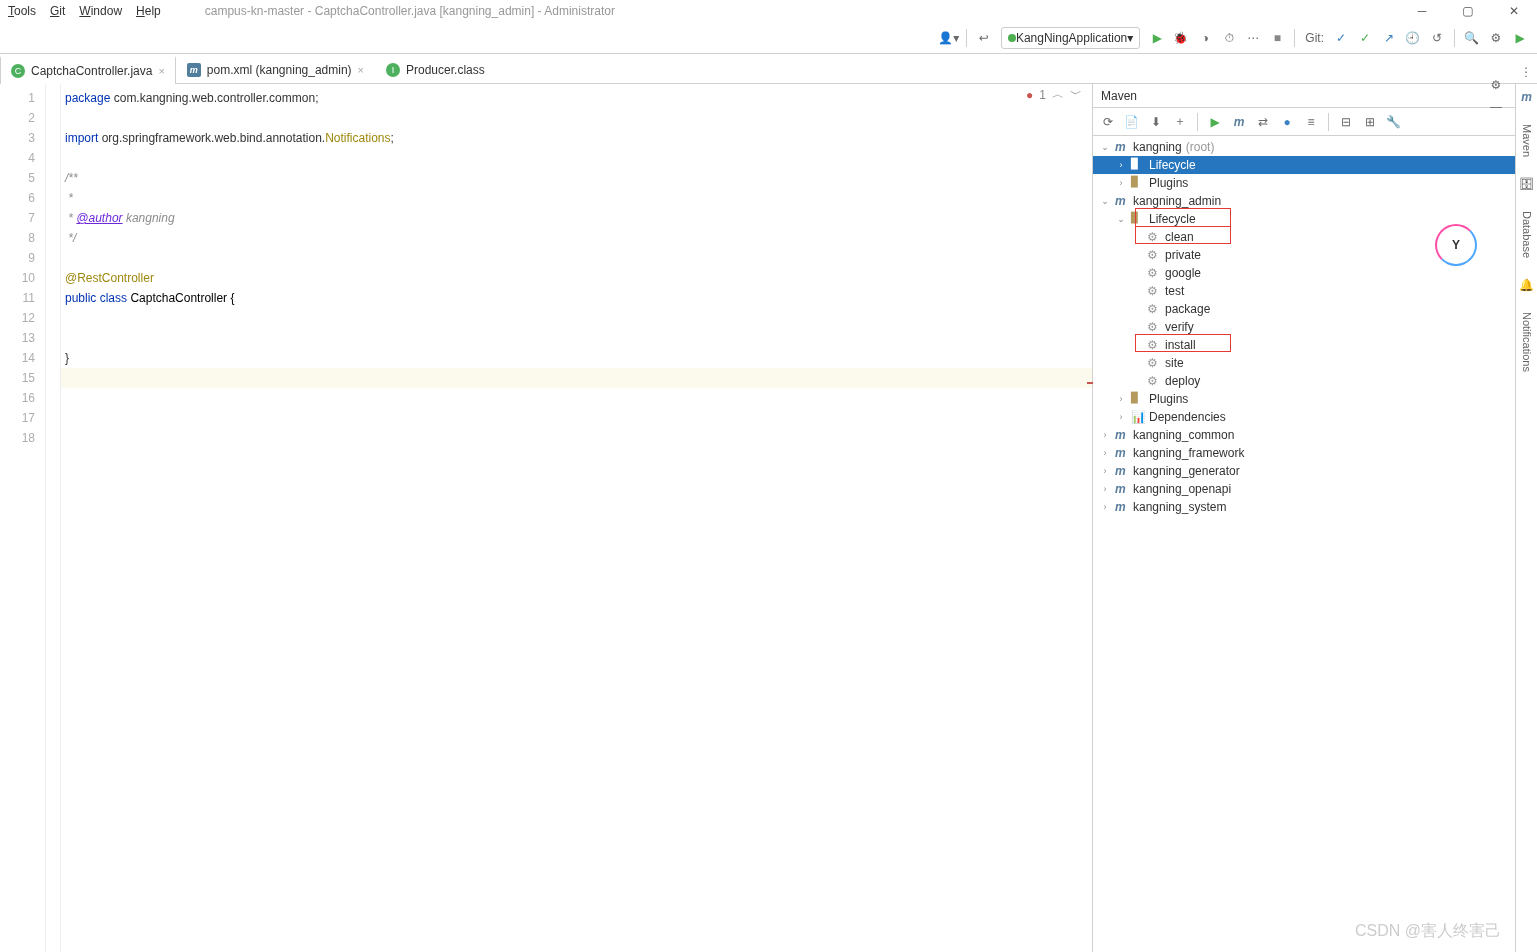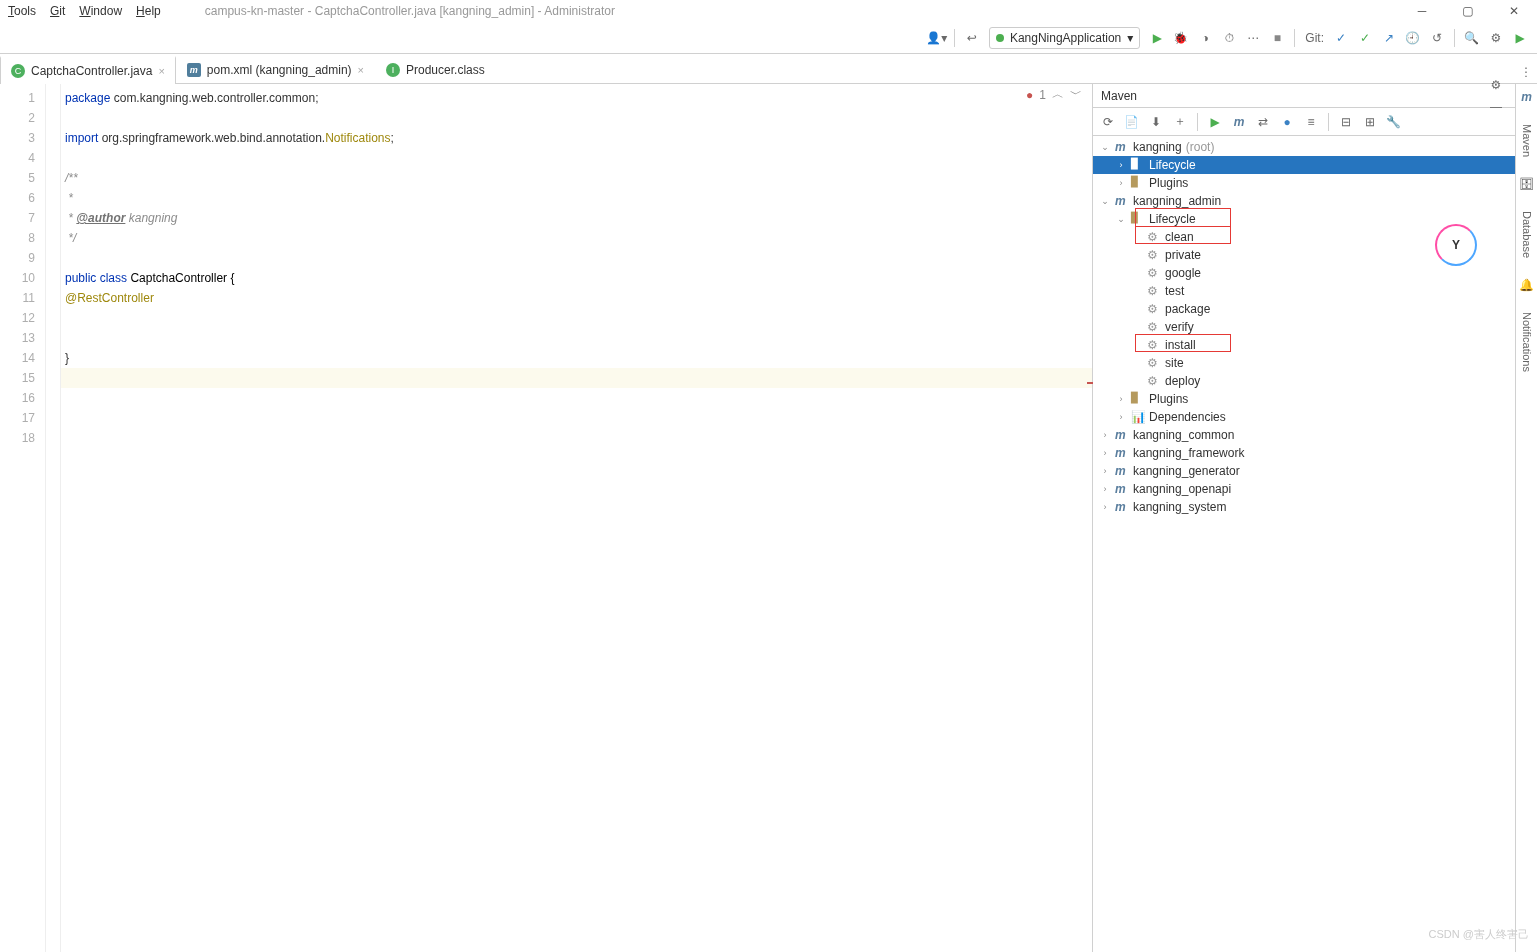--- a/index.html
+++ b/index.html
@@ -4,21 +4,21 @@
 <style>
 * { margin:0; padding:0; box-sizing:border-box; font-family:"Segoe UI",Arial,sans-serif; font-size:12px; }
 body { background:#fff; color:#333; width:1537px; height:952px; overflow:hidden; position:relative; }
 .menubar { height:22px; display:flex; align-items:center; padding:0 8px; gap:14px; font-size:12px; color:#333; }
 .menubar .mi u{text-decoration:underline;}
 .menubar .title{color:#999; margin-left:30px;}
 .winctrl{position:absolute; right:0; top:0; display:flex;}
 .winctrl div{width:46px; height:22px; display:flex; align-items:center; justify-content:center; color:#555;}
 .toolbar{height:32px; border-bottom:1px solid #d0d0d0; display:flex; align-items:center; justify-content:flex-end; padding:0 6px; gap:2px;}
 .tbtn{width:22px; height:22px; display:flex; align-items:center; justify-content:center; color:#6a6a6a; border-radius:3px;}
-.runcfg{border:1px solid #ccc; border-radius:3px; height:22px; display:flex; align-items:center; padding:0 6px; gap:6px; margin:0 4px;}
+.runcfg{border:1px solid #ccc; border-radius:3px; height:22px; display:flex; align-items:center; padding:0 6px; margin:0 4px;}
 .runcfg .play{width:8px;height:8px;border-radius:50%;background:#4caf50;}
 .sep{width:1px;height:18px;background:#d0d0d0;margin:0 4px;}
 .tabs{height:30px; display:flex; align-items:flex-end; border-bottom:1px solid #d0d0d0;}
 .tab{height:28px; padding:0 10px; display:flex; align-items:center; gap:6px; border:1px solid transparent; border-bottom:none;}
 .tab.active{border-color:#d0d0d0; background:#fff; position:relative; top:1px; border-top:2px solid #fff;}
 .tab .close{color:#aaa; font-size:11px;}
 .tab .ic{width:14px;height:14px;border-radius:50%;display:inline-flex;align-items:center;justify-content:center;font-size:9px;color:#fff;}
 .ic.java{background:#4db05e;}
 .ic.pom{background:#507e9c; border-radius:2px; font-style:italic; font-weight:bold;}
 .ic.cls{background:#4db05e;}
@@ -26,39 +26,39 @@
 .editor{flex:1; display:flex; font-family:"JetBrains Mono","Consolas",monospace; font-size:13px; position:relative;}
 .gutter{width:46px; text-align:right; color:#aeaeae; padding:4px 10px 4px 4px; user-select:none; border-right:1px solid #eee;}
 .gutter div{height:20px; line-height:20px;}
 .gut2{width:15px; border-right:1px solid #eee;}
 .code{flex:1; padding:4px 0; position:relative;}
 .line{height:20px; line-height:20px; padding-left:4px; white-space:pre;}
 .line.cur{background:#fcfaed;}
 .kw{color:#0033b3;}
 .com{color:#8c8c8c; font-style:italic;}
 .ann{color:#9e880d;}
-.tag{color:#737373; font-style:italic; text-decoration:underline;font-weight:bold;}
+.tag{color:#6d28d9; font-style:italic; text-decoration:underline;}
 .cls{color:#000;}
 .hint{position:absolute; top:2px; right:10px; display:flex; align-items:center; gap:6px; color:#888;}
 .hint .e{color:#c75450;}
 .redline{position:absolute; right:-1px; top:298px; width:6px; height:2px; background:#c75450;}
 .panel{width:423px; border-left:1px solid #d0d0d0; display:flex; flex-direction:column;}
 .panel-head{height:24px; border-bottom:1px solid #d0d0d0; display:flex; align-items:center; padding:0 8px; justify-content:space-between;}
 .panel-tb{height:28px; border-bottom:1px solid #d0d0d0; display:flex; align-items:center; padding:0 4px; gap:2px;}
 .ptbtn{width:22px;height:22px;display:flex;align-items:center;justify-content:center;color:#6a6a6a;}
 .tree{flex:1; overflow:auto; padding:2px 0;}
 .tn{height:18px; display:flex; align-items:center; gap:4px; padding-left:6px; white-space:nowrap;}
 .tn.sel{background:#2675bf; color:#fff;}
 .tn .arr{width:12px; text-align:center; color:#888; font-size:9px;}
 .tn.sel .arr{color:#fff;}
 .tn .ic-m{width:14px;height:14px;display:inline-block;}
 .redbox{border:1px solid #e53935;position:absolute;pointer-events:none;}
 .sidestrip{width:22px;border-left:1px solid #d0d0d0;display:flex;flex-direction:column;align-items:center;padding-top:6px;gap:20px;}
 .sidestrip .vt{writing-mode:vertical-rl;font-size:11px;color:#666;}
-.watermark{position:absolute;bottom:10px;right:8px;color:#ccc;font-size:11px;}
+.watermark{position:absolute;bottom:10px;right:36px;color:#ccc;font-size:16px;}
 .circle-logo{position:absolute;right:60px;top:224px;width:42px;height:42px;border-radius:50%;border:2px solid;border-color:#ff4da6 #4da6ff #4da6ff #ff4da6;display:flex;align-items:center;justify-content:center;font-weight:bold;color:#333;background:#fff;}
 .folder{color:#b59a5e;}
 .gear{color:#999;}
 .greyhint{color:#999;}
 </style>
 </head>
 <body>
 
 <div class="menubar">
   <span class="mi"><u>T</u>ools</span>
@@ -153,22 +153,22 @@
       <div class="redline"></div>
     <div class="line"><span class="kw">package </span><span>com.kangning.web.controller.common;</span></div>
         <div class="line"><span></span></div>
         <div class="line"><span class="kw">import </span><span>org.springframework.web.bind.annotation.</span><span class="ann">Notifications</span><span>;</span></div>
         <div class="line"><span></span></div>
         <div class="line"><span class="com">/**</span></div>
         <div class="line"><span class="com"> *</span></div>
         <div class="line"><span class="com"> * </span><span class="tag">@author</span><span class="com"> kangning</span></div>
         <div class="line"><span class="com"> */</span></div>
         <div class="line"><span></span></div>
+        <div class="line"><span class="ann">@RestController</span></div>
         <div class="line"><span class="kw">public class </span><span class="cls">CaptchaController {</span></div>
-        <div class="line"><span class="ann">@RestController</span></div>
         <div class="line"><span></span></div>
         <div class="line"><span></span></div>
         <div class="line"><span>}</span></div>
         <div class="line cur"><span></span></div>
       </div>
   </div>
 
   <div class="panel">
     <div class="panel-head">
       <span>Maven</span>

